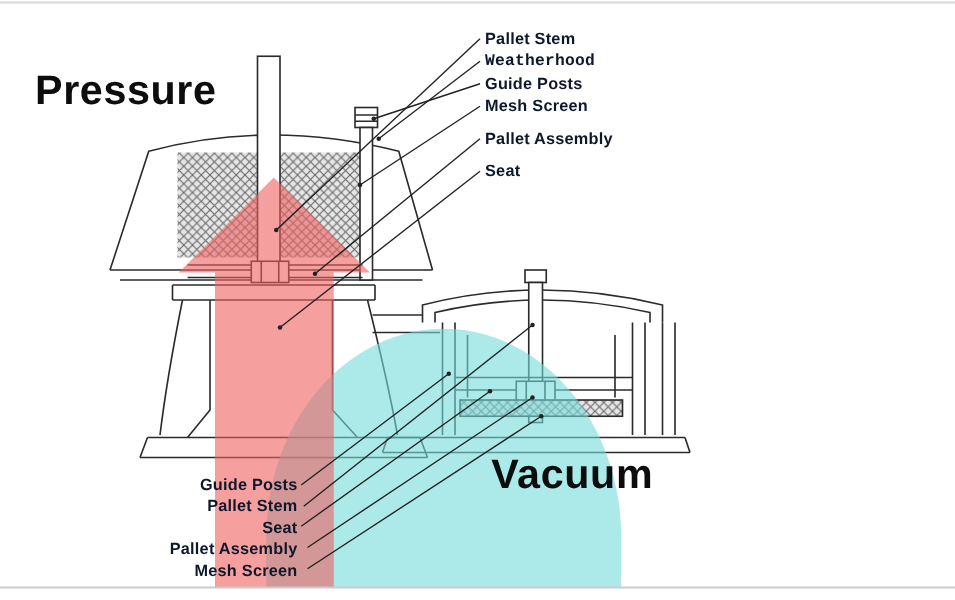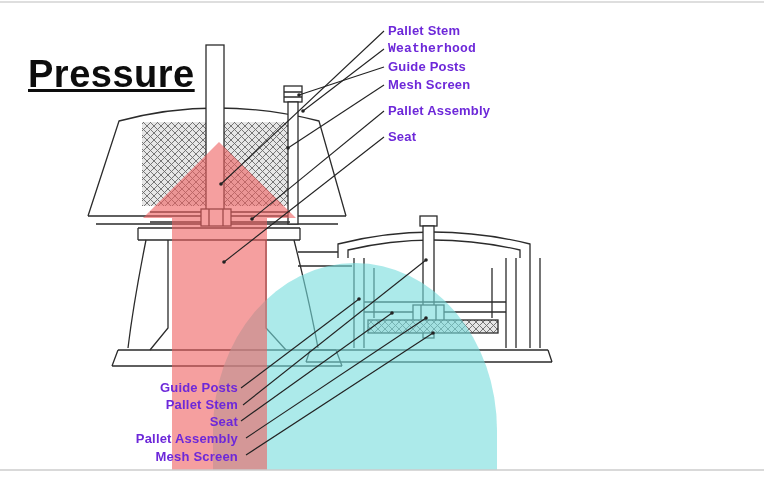--- a/index.html
+++ b/index.html
@@ -9,33 +9,32 @@
     background:#ffffff;
     overflow:hidden;
     font-family:"Liberation Sans", sans-serif;
   }
   .stage svg{position:absolute;left:0;top:0;}
   .small-label{
     position:absolute;
     font-size:13px;
     font-weight:700;
     line-height:14px;
-    color:#6d28d9;
+    color:#0f172a;
     letter-spacing:.2px;
     white-space:nowrap;
   }
   .small-label.right-align{text-align:right;}
   .big-label{
     position:absolute;
-    font-size:38px;
+    font-size:33px;
     font-weight:700;
     color:#0d0d0d;
     letter-spacing:.5px;
     white-space:nowrap;
-    text-decoration:underline;
   }
 </style>
 </head>
 <body>
 
 <div class="stage">
 
   <svg width="764" height="480" viewBox="0 0 764 480">
     <defs>
       <pattern id="mesh" patternUnits="userSpaceOnUse" width="7" height="7">
@@ -119,20 +118,21 @@
       <line x1="246" y1="438" x2="426" y2="318"></line>
       <circle cx="426" cy="318" r="1.8" stroke="none"></circle>
       <line x1="246" y1="455" x2="433" y2="333"></line>
       <circle cx="433" cy="333" r="1.8" stroke="none"></circle>
     </g>
 
     <line x1="0" y1="470" x2="764" y2="470" stroke="#cccccc" stroke-width="1.5"></line>
   </svg>
 
   <div class="big-label" style="left:28px;top:53px;">Pressure</div>
+  <div class="big-label" style="left:393px;top:360px;">Vacuum</div>
 
   <div class="small-label" style="left:388px;top:24px;">Pallet Stem</div>
   <div class="small-label" style="left:388px;top:42px;font-family:Liberation Mono, monospace;">Weatherhood</div>
   <div class="small-label" style="left:388px;top:60px;">Guide Posts</div>
   <div class="small-label" style="left:388px;top:78px;">Mesh Screen</div>
   <div class="small-label" style="left:388px;top:104px;">Pallet Assembly</div>
   <div class="small-label" style="left:388px;top:130px;">Seat</div>
 
   <div class="small-label right-align" style="right:526px;top:381px;">Guide Posts</div>
   <div class="small-label right-align" style="right:526px;top:398px;">Pallet Stem</div>

